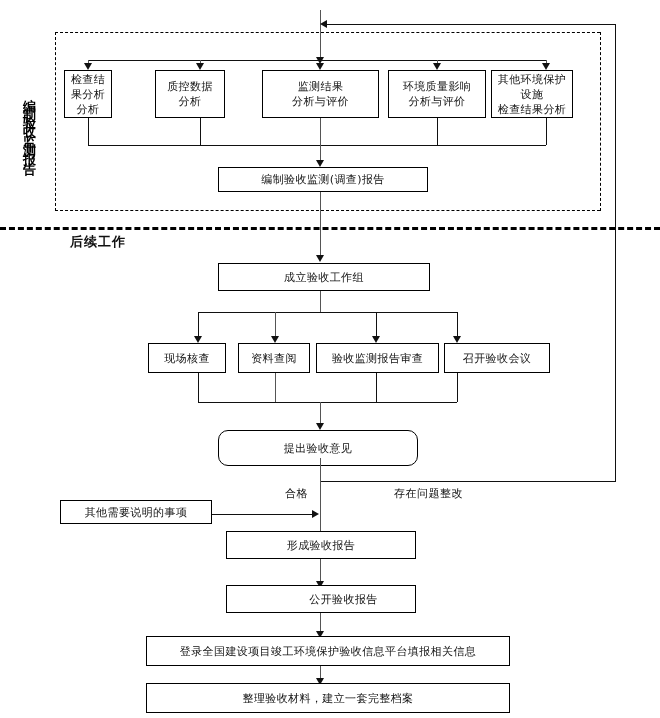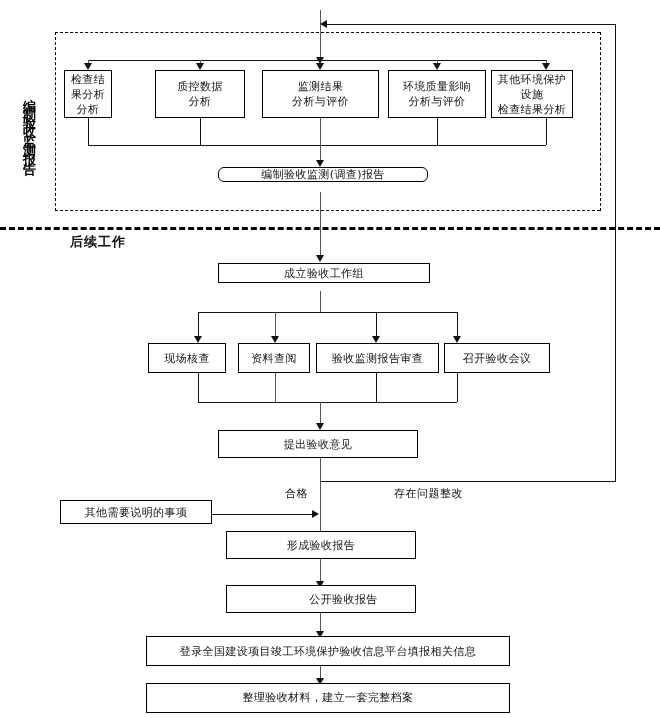--- a/index.html
+++ b/index.html
@@ -118,21 +118,21 @@
   <div class="arrow-down" style="left:196px;top:63px;"></div>
   <div class="arrow-down" style="left:316px;top:63px;"></div>
   <div class="arrow-down" style="left:433px;top:63px;"></div>
   <div class="arrow-down" style="left:542px;top:63px;"></div>
 
   <div class="box two-line" style="left:64px;top:70px;width:48px;height:48px;">
     <span class="ln">检查结果分析</span>
     <span class="ln">分析</span>
   </div>
 
-  <div class="box two-line" style="left:155px;top:70px;width:90px;height:48px;">
+  <div class="box two-line" style="left:155px;top:70px;width:70px;height:48px;">
     <span class="ln">质控数据</span>
     <span class="ln">分析</span>
   </div>
 
   <div class="box two-line" style="left:262px;top:70px;width:117px;height:48px;">
     <span class="ln">监测结果</span>
     <span class="ln">分析与评价</span>
   </div>
 
   <div class="box two-line" style="left:388px;top:70px;width:98px;height:48px;">
@@ -147,29 +147,29 @@
 
   <div class="vline" style="left:88px;top:118px;height:27px;"></div>
   <div class="vline" style="left:200px;top:118px;height:27px;"></div>
   <div class="vline grey" style="left:320px;top:118px;height:27px;"></div>
   <div class="vline" style="left:437px;top:118px;height:27px;"></div>
   <div class="vline" style="left:546px;top:118px;height:27px;"></div>
   <div class="hline" style="left:88px;top:145px;width:458px;"></div>
   <div class="vline grey" style="left:320px;top:145px;height:18px;"></div>
   <div class="arrow-down" style="left:316px;top:160px;"></div>
 
-  <div class="box" style="left:218px;top:167px;width:210px;height:15px;border-radius:6px;">编制验收监测(调查)报告</div>
+  <div class="box" style="left:218px;top:167px;width:210px;height:25px;">编制验收监测(调查)报告</div>
 
   <div class="vline grey" style="left:320px;top:192px;height:64px;"></div>
   <div class="arrow-down" style="left:316px;top:255px;"></div>
 
   <div class="section-divider" style="left:0px;top:227px;width:660px;"></div>
   <div class="plain-label bold" style="left:70px;top:233px;">后续工作</div>
 
-  <div class="box" style="left:218px;top:263px;width:212px;height:20px;">成立验收工作组</div>
+  <div class="box" style="left:218px;top:263px;width:212px;height:28px;">成立验收工作组</div>
 
   <div class="vline grey" style="left:320px;top:291px;height:21px;"></div>
   <div class="hline" style="left:198px;top:312px;width:259px;"></div>
   <div class="vline" style="left:198px;top:312px;height:28px;"></div>
   <div class="vline grey" style="left:275px;top:312px;height:28px;"></div>
   <div class="vline" style="left:376px;top:312px;height:28px;"></div>
   <div class="vline" style="left:457px;top:312px;height:28px;"></div>
   <div class="arrow-down" style="left:194px;top:336px;"></div>
   <div class="arrow-down" style="left:271px;top:336px;"></div>
   <div class="arrow-down" style="left:372px;top:336px;"></div>
@@ -181,21 +181,21 @@
   <div class="box" style="left:444px;top:343px;width:106px;height:30px;">召开验收会议</div>
 
   <div class="vline" style="left:198px;top:373px;height:29px;"></div>
   <div class="vline grey" style="left:275px;top:373px;height:29px;"></div>
   <div class="vline" style="left:376px;top:373px;height:29px;"></div>
   <div class="vline" style="left:457px;top:373px;height:29px;"></div>
   <div class="hline" style="left:198px;top:402px;width:259px;"></div>
   <div class="vline grey" style="left:320px;top:402px;height:24px;"></div>
   <div class="arrow-down" style="left:316px;top:423px;"></div>
 
-  <div class="box" style="left:218px;top:430px;width:200px;height:28px;">提出验收意见</div>
+  <div class="box" style="left:218px;top:430px;width:200px;height:36px;border-radius:10px;">提出验收意见</div>
 
   <div class="vline grey" style="left:320px;top:458px;height:78px;"></div>
   <div class="arrow-down" style="left:316px;top:531px;"></div>
 
   <div class="plain-label" style="left:285px;top:486px;">合格</div>
   <div class="plain-label" style="left:394px;top:486px;">存在问题整改</div>
 
   <div class="box" style="left:60px;top:500px;width:152px;height:24px;">其他需要说明的事项</div>
   <div class="hline" style="left:212px;top:514px;width:101px;"></div>
   <div class="arrow-right" style="left:312px;top:510px;"></div>
@@ -208,15 +208,15 @@
   <div class="box" style="left:226px;top:585px;width:190px;height:28px;padding-left:48px;">公开验收报告</div>
 
   <div class="vline grey" style="left:320px;top:613px;height:24px;"></div>
   <div class="arrow-down" style="left:316px;top:631px;"></div>
 
   <div class="box" style="left:146px;top:636px;width:364px;height:30px;">登录全国建设项目竣工环境保护验收信息平台填报相关信息</div>
 
   <div class="vline grey" style="left:320px;top:666px;height:17px;"></div>
   <div class="arrow-down" style="left:316px;top:678px;"></div>
 
-  <div class="box" style="left:146px;top:683px;width:364px;height:30px;font-family:Liberation Mono, monospace;">整理验收材料，建立一套完整档案</div>
+  <div class="box" style="left:146px;top:683px;width:364px;height:30px;">整理验收材料，建立一套完整档案</div>
 
 </div>
 
 </body></html>

